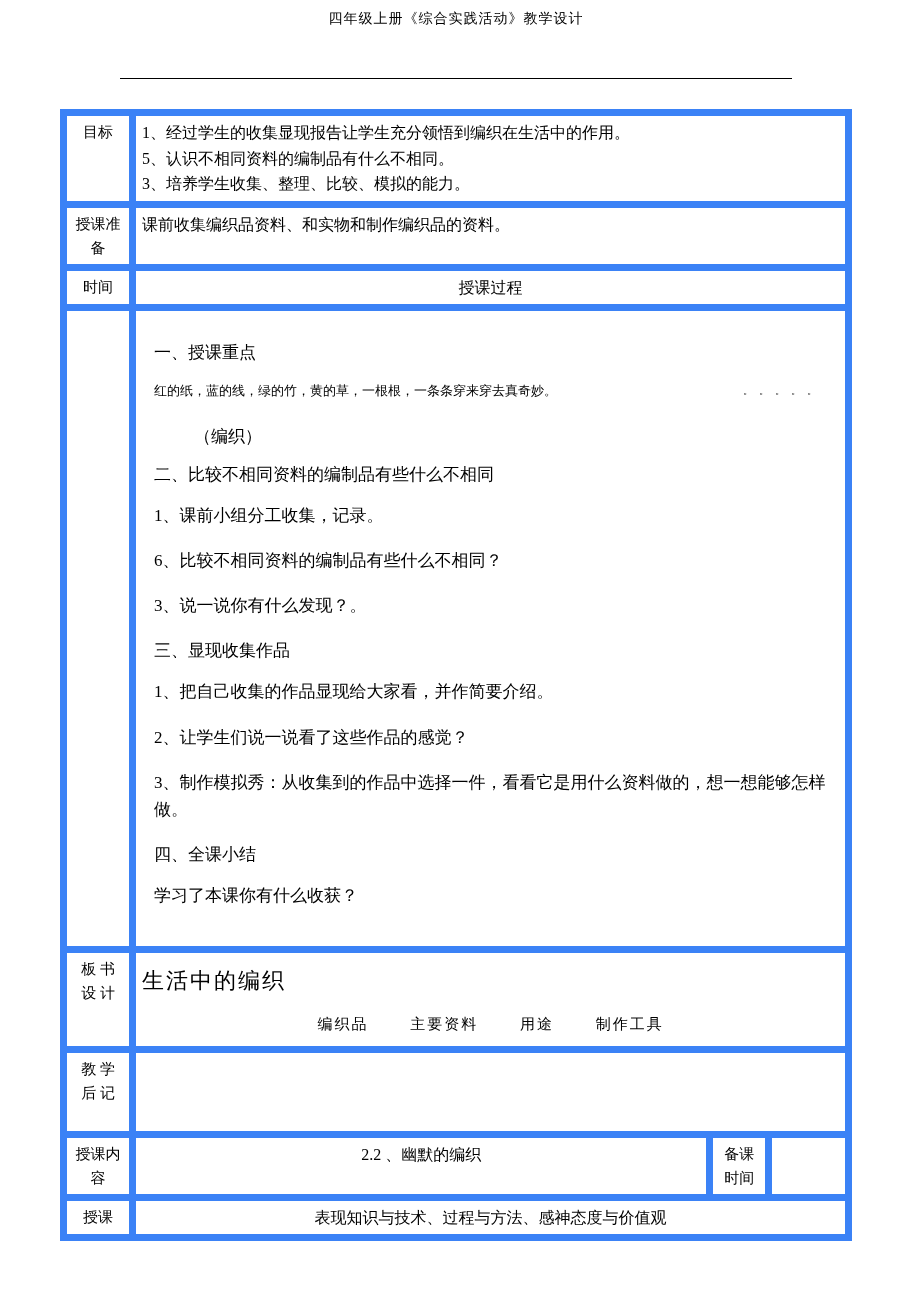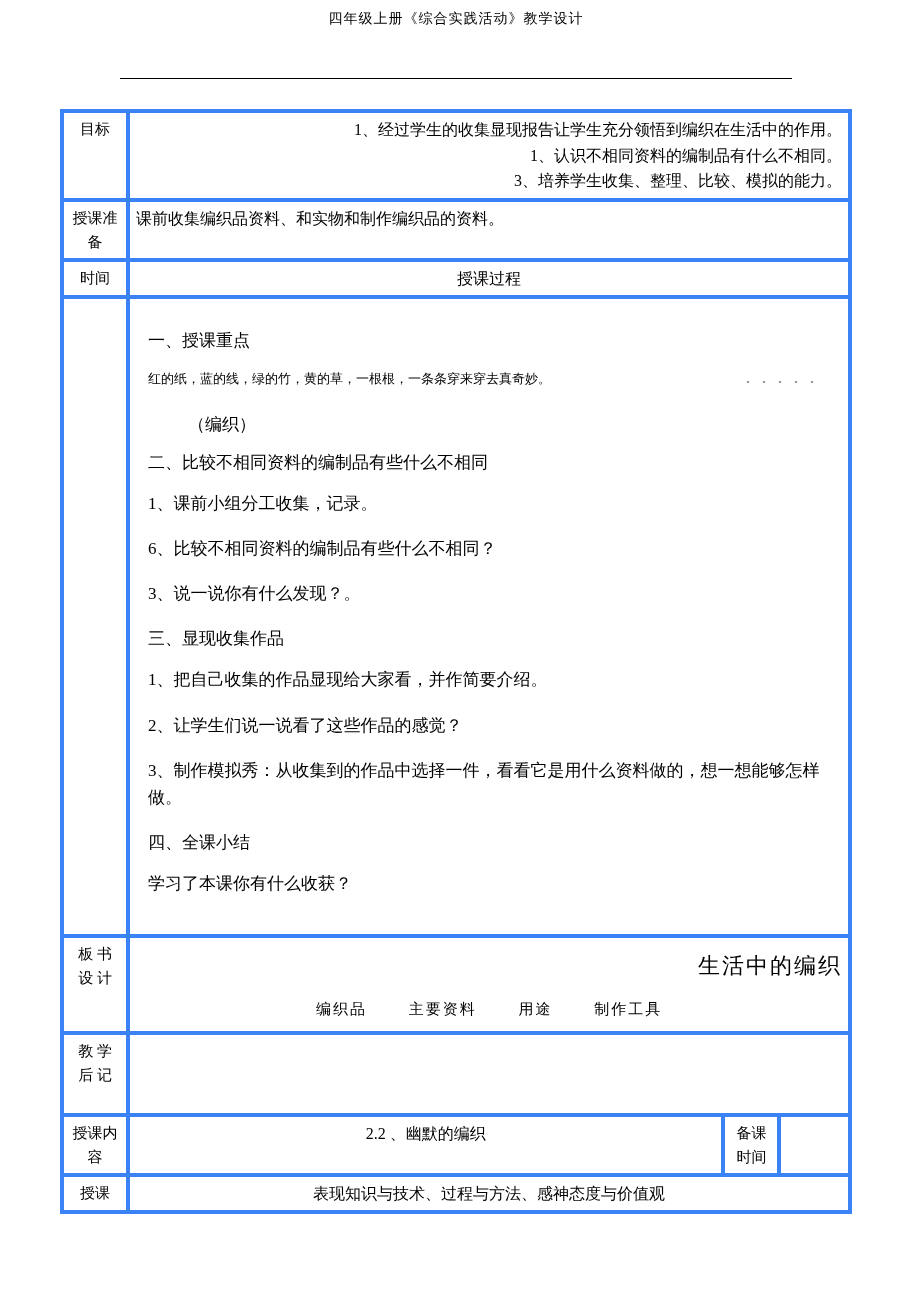--- a/index.html
+++ b/index.html
@@ -26,39 +26,39 @@
     border: none;
     border-top: 1px solid #000;
     margin: 0 60px 30px 60px;
   }
   table.lesson {
     border-collapse: collapse;
     width: 100%;
     font-size: 16px;
   }
   table.lesson td {
-    border: 4px solid #3b82f6;
+    border: 7px solid #3b82f6;
     padding: 4px 6px;
     vertical-align: top;
     line-height: 1.6;
   }
   td.label {
     width: 50px;
     text-align: center;
     font-size: 15px;
     vertical-align: middle;
   }
   td.narrow-label {
     width: 40px;
     text-align: center;
     font-size: 15px;
     vertical-align: middle;
     line-height: 1.5;
   }
-  .objectives-line { display:block;text-align:right; }
+  .objectives-line { display:block; }
   .center { text-align: center; }
   .process-cell {
     padding: 18px 18px 18px 18px !important;
   }
   .process-cell .section-title {
     font-size: 17px;
     margin: 10px 0 14px 0;
   }
   .process-cell .riddle {
     font-size: 13px;
@@ -76,21 +76,21 @@
   .process-cell .indent-ans {
     margin: 0 0 6px 40px;
     font-size: 17px;
   }
   .process-cell .item {
     font-size: 17px;
     margin: 10px 0 18px 0;
   }
   .board-title {
     font-size: 22px;
-    text-align: right;
+    text-align: left;
     margin: 6px 0 14px 0;
     letter-spacing: 2px;
   }
   .board-row {
     text-align: center;
     font-size: 15px;
     letter-spacing: 2px;
     margin: 4px 0 6px 0;
   }
   .board-row span { margin: 0 18px; }
@@ -112,21 +112,21 @@
 
   <hr class="header-rule">
 
   <table class="lesson">
 
     <tbody>
         <tr>
       <td class="label">目标</td>
       <td colspan="4">
         <span class="objectives-line">1、经过学生的收集显现报告让学生充分领悟到编织在生活中的作用。</span>
-        <span class="objectives-line">1、认识不相同资料的编制品有什么不相同。</span>
+        <span class="objectives-line">5、认识不相同资料的编制品有什么不相同。</span>
         <span class="objectives-line">3、培养学生收集、整理、比较、模拟的能力。</span>
       </td>
     </tr>
 
 
     <tr>
       <td class="label">授课准备</td>
       <td colspan="4">课前收集编织品资料、和实物和制作编织品的资料。</td>
     </tr>
 

